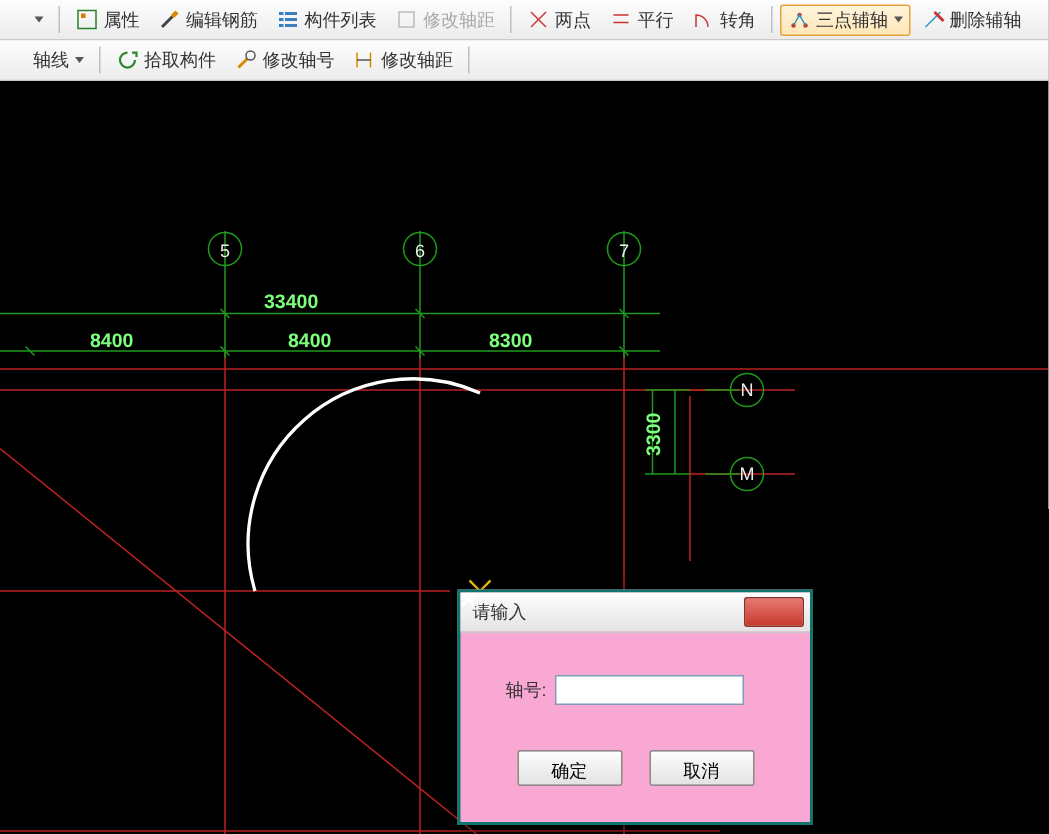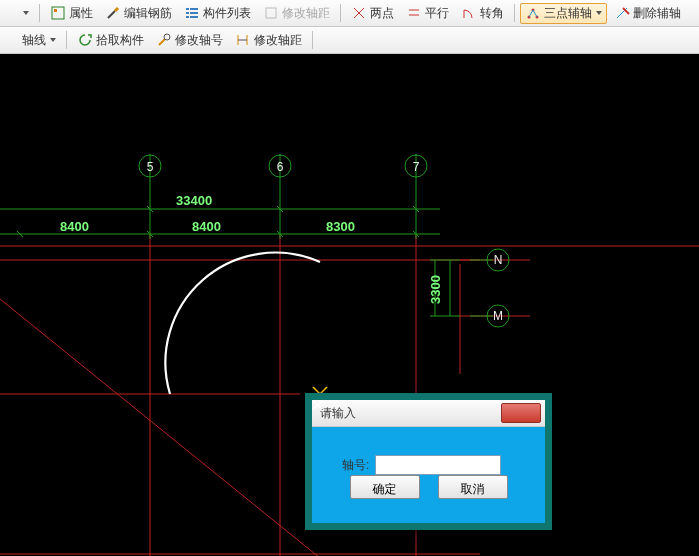--- a/index.html
+++ b/index.html
@@ -6,26 +6,26 @@
   .toolbar{display:flex;align-items:center;height:26px;background:linear-gradient(#fdfdfd,#ececec);border-bottom:1px solid #c9c9c9;padding:0 16px;white-space:nowrap;position:relative;z-index:5}
   .tb-item{display:flex;align-items:center;gap:3px;padding:1px 4px;margin:0 1px;color:#333;cursor:default;border:1px solid transparent;border-radius:2px}
   .tb-item.on{border-color:#e8a13a;background:linear-gradient(#fff4dc,#ffe7b6)}
   .tb-item.dis{color:#a9a9a9}
   .tb-sep{width:0;height:18px;border-left:1px solid #c0c0c0;margin:0 4px}
   .tb-drop{width:0;height:0;border-left:3px solid transparent;border-right:3px solid transparent;border-top:4px solid #555;margin-left:1px}
   .ico{width:16px;height:16px;display:inline-block;flex-shrink:0}
   .canvas{position:relative;width:699px;height:504px;background:#000;overflow:hidden}
   .canvas svg{position:absolute;left:0;top:0}
   .dim{fill:#7cff7c;font:13px Arial;font-weight:bold}
-  .dlg{position:absolute;left:305px;top:339px;width:233px;background:#0ea5e9;border:7px solid #0f766e;box-shadow:3px 3px 12px rgba(0,0,0,.55);font-size:12px}
+  .dlg{position:absolute;left:305px;top:339px;width:233px;background:#f9a8d4;border:2px solid #0f766e;box-shadow:3px 3px 12px rgba(0,0,0,.55);font-size:12px}
   .dlg-title{height:26px;background:linear-gradient(#fdfdfd,#e4e4e4);border-bottom:1px solid #c9c9c9;display:flex;align-items:center;padding:0 4px 0 8px;color:#333}
   .dlg-title span{flex:1}
   .dlg-close{width:38px;height:18px;background:linear-gradient(#e67a72,#c83a2e);border:1px solid #8f2e24;border-radius:2px;display:flex;align-items:center;justify-content:center;color:#fff;font-weight:bold;font-size:11px;cursor:default}
   .dlg-body{padding:28px 16px 10px 16px}
-  .fld-row{display:flex;align-items:center;gap:6px;margin-left:14px}
+  .fld-row{display:flex;align-items:center;gap:6px;margin-bottom:30px;margin-left:14px}
   .fld-row label{color:#333}
   .fld-row input{width:118px;height:18px;border:1px solid #7f9db9;background:#fff;padding:0 3px;font-size:12px}
   .dlg-btns{display:flex;justify-content:center;gap:18px;padding-bottom:14px}
   .dlg-btn{width:68px;height:22px;background:linear-gradient(#fdfdfd,#e3e3e3);border:1px solid #8a8a8a;border-radius:2px;display:flex;align-items:flex-end;justify-content:center;cursor:default}
 </style>
 </head>
 <body>
 
 <div class="toolbar">
   <div class="tb-item">

